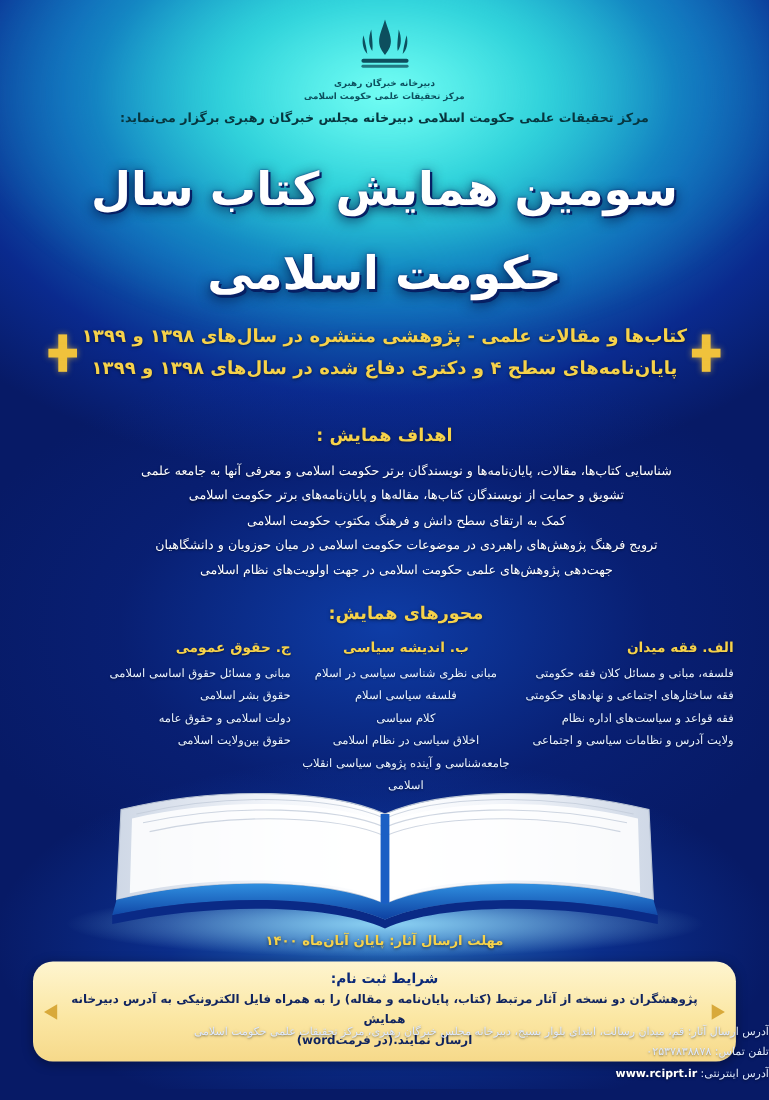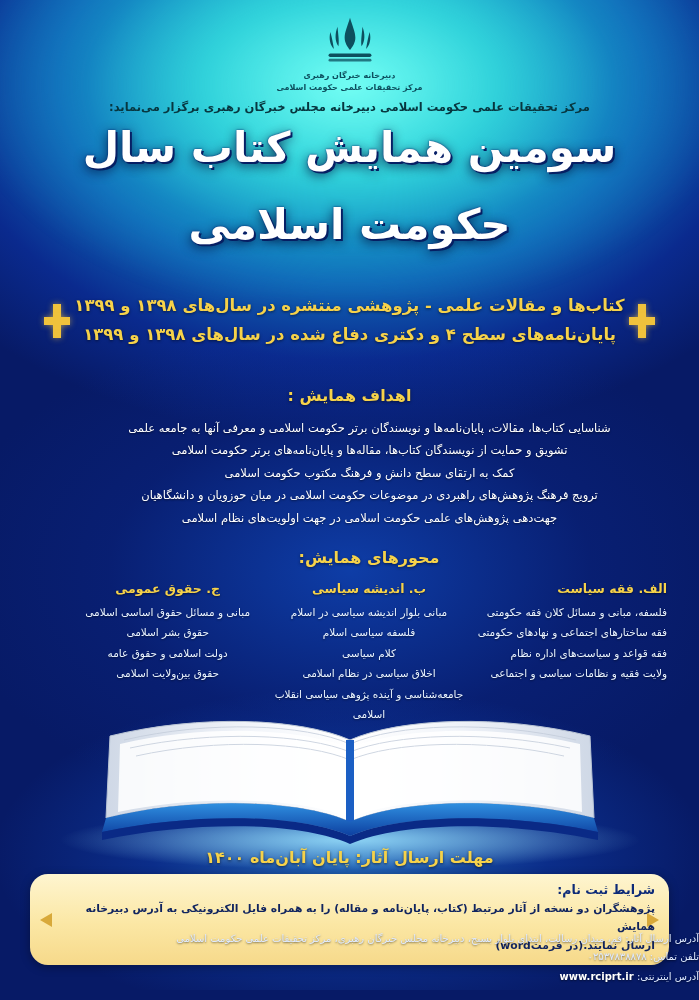--- a/index.html
+++ b/index.html
@@ -82,21 +82,21 @@
     text-align: center;
     color: #07363f;
     font-size: 11.5px;
     font-weight: 700;
     letter-spacing: 0.1px;
   }
 
   
   .title-block {
     position: absolute;
-    top: 120px;
+    top: 144px;
     left: 0; right: 0;
     text-align: center;
   }
   .title-line {
     font-size: 42px;
     font-weight: 900;
     line-height: 1.35;
     color: #ffffff;
     text-shadow:
       0 0 2px #0a1e6e,
@@ -191,53 +191,54 @@
     margin-bottom: 6px;
     text-shadow: 0 1px 2px rgba(0,0,0,0.5);
   }
   .axis-items {
     color: #eaf4ff;
     font-size: 10.5px;
     line-height: 1.95;
     text-shadow: 0 1px 2px rgba(0,0,0,0.45);
   }
   .col-b .axis-title, .col-b .axis-items { text-align: center; }
-  .col-c .axis-title, .col-c .axis-items { text-align: center; }
+  .col-c .axis-title, .col-c .axis-items { }
 
   
   .book-wrap {
     position: absolute;
     left: 0; right: 0;
     top: 700px;
     height: 170px;
   }
   .book-svg { display: block; margin: 0 auto; }
 
   
   .deadline {
     position: absolute;
     top: 848px;
     left: 0; right: 0;
     text-align: center;
     color: #f6d24a;
-    font-size: 16px;
+    font-size: 12px;
     font-weight: 800;
     text-shadow: 0 1px 3px rgba(0,0,0,0.6);
   }
 
   
   .conditions {
     position: absolute;
     top: 874px;
     left: 30px;
     right: 30px;
     background: linear-gradient(180deg, #fef5d0 0%, #fbe7a4 55%, #f6d98a 100%);
     border-radius: 18px;
     padding: 8px 14px 10px;
     box-shadow: 0 2px 10px rgba(0,0,0,0.35);
+    text-align: center;
   }
   .conditions-title {
     color: #0c2a78;
     font-size: 12.5px;
     font-weight: 900;
     margin-bottom: 3px;
   }
   .conditions-body {
     color: #10245f;
     font-size: 10.8px;
@@ -322,33 +323,33 @@
       <div>ترویج فرهنگ پژوهش‌های راهبردی در موضوعات حکومت اسلامی در میان حوزویان و دانشگاهیان</div>
       <div>جهت‌دهی پژوهش‌های علمی حکومت اسلامی در جهت اولویت‌های نظام اسلامی</div>
     </div>
   </div>
 
   <div class="axes">
     <div class="sec-head">محورهای همایش:</div>
     <div class="axes-grid">
 
       <div class="axis-col col-a">
-        <div class="axis-title">الف. فقه سیاست</div>
+        <div class="axis-title">الف. فقه میدان</div>
         <div class="axis-items">
           <div>فلسفه، مبانی و مسائل کلان فقه حکومتی</div>
           <div>فقه ساختارهای اجتماعی و نهادهای حکومتی</div>
           <div>فقه قواعد و سیاست‌های اداره نظام</div>
-          <div>ولایت فقیه و نظامات سیاسی و اجتماعی</div>
+          <div>ولایت آدرس و نظامات سیاسی و اجتماعی</div>
         </div>
       </div>
 
       <div class="axis-col col-b">
         <div class="axis-title">ب. اندیشه سیاسی</div>
         <div class="axis-items">
-          <div>مبانی بلوار اندیشه سیاسی در اسلام</div>
+          <div>مبانی نظری شناسی سیاسی در اسلام</div>
           <div>فلسفه سیاسی اسلام</div>
           <div>کلام سیاسی</div>
           <div>اخلاق سیاسی در نظام اسلامی</div>
           <div>جامعه‌شناسی و آینده پژوهی سیاسی انقلاب اسلامی</div>
         </div>
       </div>
 
       <div class="axis-col col-c">
         <div class="axis-title">ج. حقوق عمومی</div>
         <div class="axis-items">

